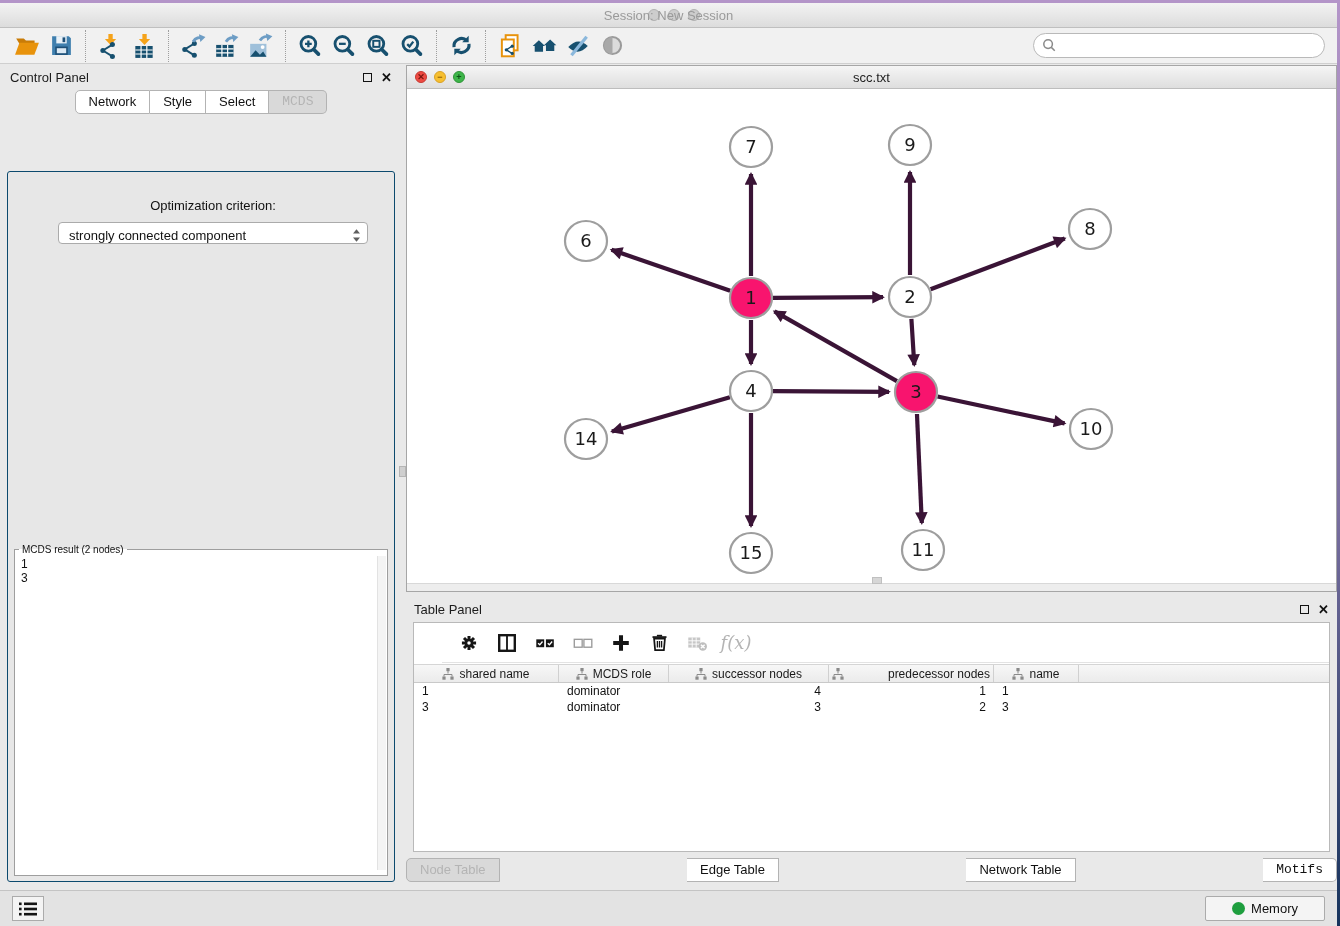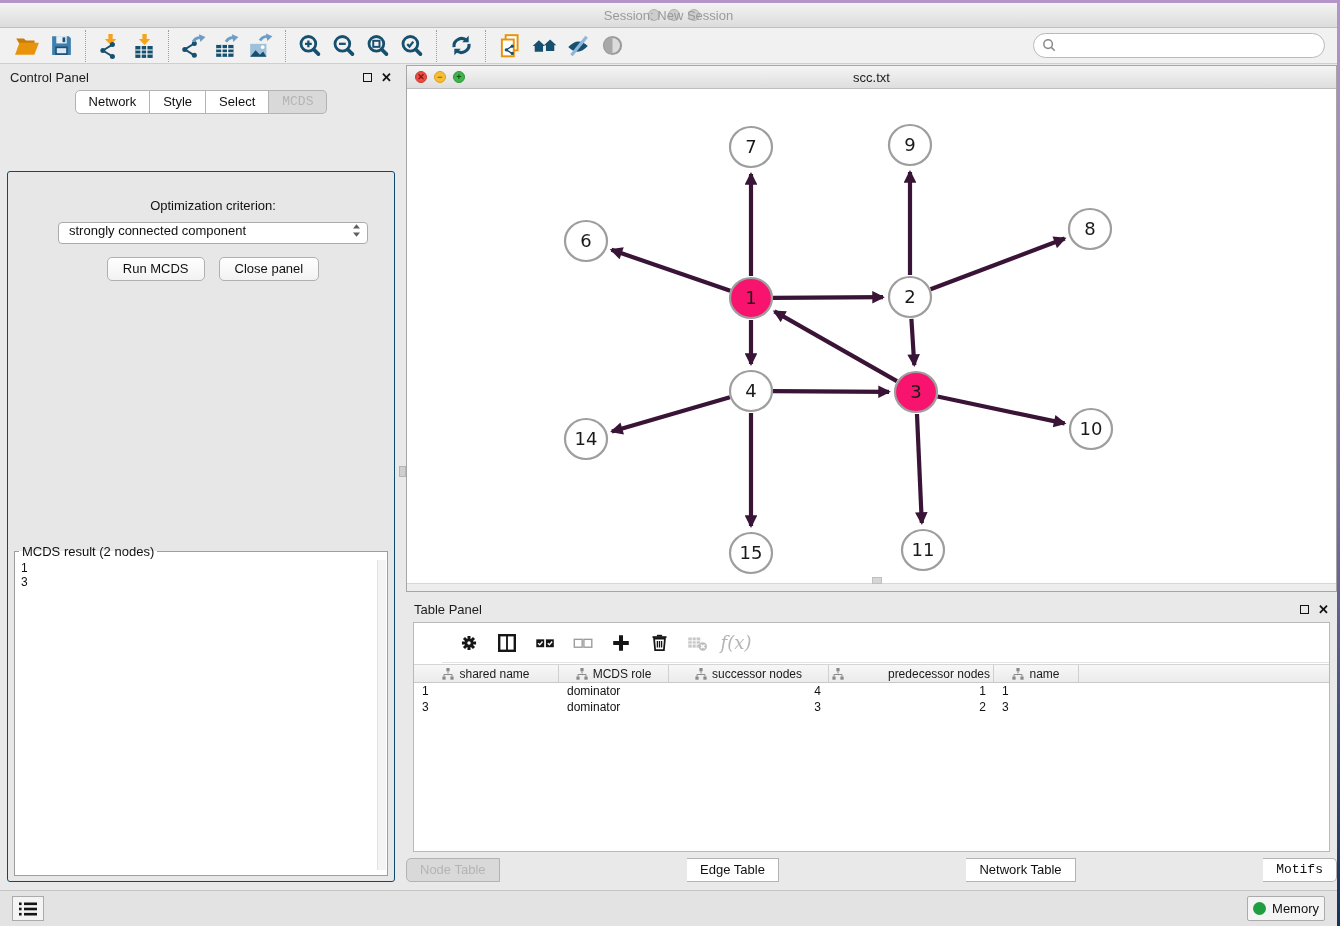--- a/index.html
+++ b/index.html
@@ -59,33 +59,33 @@
   .seg-tab.selected { background:#d9d9d9; color:#b4b4b4; }
 
   .cp-body {
     position:absolute; left:7px; right:7px; top:107px; bottom:8px;
     background:#e7e7e7; border:1px solid #0c4a6e; border-radius:3px;padding-left:24px;
   }
   .opt-label { text-align:center; font-size:13px; color:#111; margin-top:26px; }
   .select-box {
     margin:9px auto 0; width:310px; height:22px; background:#fff;
     border:1px solid #ababab; border-radius:4px;
-    display:flex; align-items:flex-start; padding:0 6px 0 10px; font-size:13px; color:#111;
+    display:flex; align-items:flex-end; padding:0 6px 0 10px; font-size:13px; color:#111;
   }
   .select-box .sel-val { flex:1; }
   .btn-row { display:flex; justify-content:center; gap:14px; margin-top:13px; }
   .push-btn {
     background:linear-gradient(#ffffff,#f2f2f2); border:1px solid #b0b0b0; border-radius:5px;
     font-size:13px; color:#111; padding:3px 15px 4px; font-family:"Liberation Sans",sans-serif; cursor:default;
   }
   .mcds-fieldset {
     position:absolute; left:6px; right:6px; top:372px; bottom:5px;
     border:1px solid #9e9e9e; background:#fff; margin:0; padding:0;
   }
-  .mcds-fieldset legend { font-size:13px; color:#111; margin-left:4px; padding:0 3px; background:transparent; }
+  .mcds-fieldset legend { font-size:10px; color:#111; margin-left:4px; padding:0 3px; background:transparent; }
   .mcds-text { position:absolute; left:0; right:10px; top:0; bottom:0; padding:2px 6px; font-size:12px; color:#111; white-space:pre; overflow:hidden; }
   .mcds-scroll { position:absolute; right:1px; top:1px; bottom:1px; width:9px; background:#f4f4f4; border-left:1px solid #e2e2e2; }
 
   .divider-grip { position:absolute; left:399px; top:466px; width:7px; height:11px; background:#cfcfcf; border:1px solid #b5b5b5; }
 
   
   .net-window {
     position:absolute; left:406px; top:65px; width:931px; height:527px;
     border:1px solid #a6a6a6; background:#fff;
   }
@@ -126,21 +126,21 @@
     position:absolute; left:0; right:3px; bottom:0; height:36px;
     background:#e3e3e3; border-top:1px solid #c4c4c4;
     display:flex; align-items:center; padding:0 12px;
   }
   .status-btn {
     width:32px; height:25px; background:#f4f4f4; border:1px solid #ababab;
     display:flex; align-items:center; justify-content:center;
   }
   .memory-btn {
     margin-left:auto; height:25px; background:#f4f4f4; border:1px solid #ababab; border-radius:2px;
-    display:flex; align-items:center; gap:6px; padding:0 5px; font-size:13px; color:#111;
+    display:flex; align-items:center; gap:6px; padding:0 26px; font-size:13px; color:#111;
   }
   .mem-dot { width:13px; height:13px; border-radius:50%; background:#1e9e3e; }
 </style>
 </head>
 <body>
 
 <div class="desk-top"></div>
 <div class="desk-right"></div>
 
 <div class="titlebar">
@@ -316,24 +316,20 @@
       <div class="seg-tab selected">MCDS</div>
     </div>
   <div class="cp-body">
     <div class="opt-label">Optimization criterion:</div>
     <div class="select-box">
       <span class="sel-val">strongly connected component</span>
       <svg width="9" height="15" viewBox="0 0 9 15">
           <path d="M4.5 1.2L8 5.6H1z" fill="#5f5f5f"></path>
           <path d="M4.5 13.8L1 9.4h7z" fill="#5f5f5f"></path>
         </svg>
-    </div>
-    <div class="btn-row">
-      <button class="push-btn">Run MCDS</button>
-      <button class="push-btn">Close panel</button>
     </div>
     <fieldset class="mcds-fieldset">
       <legend>MCDS result (2 nodes)</legend>
       <div style="position:relative; height:calc(100% - 4px);">
         <div class="mcds-text">1
 3</div>
         <div class="mcds-scroll"></div>
       </div>
     </fieldset>
   </div>

